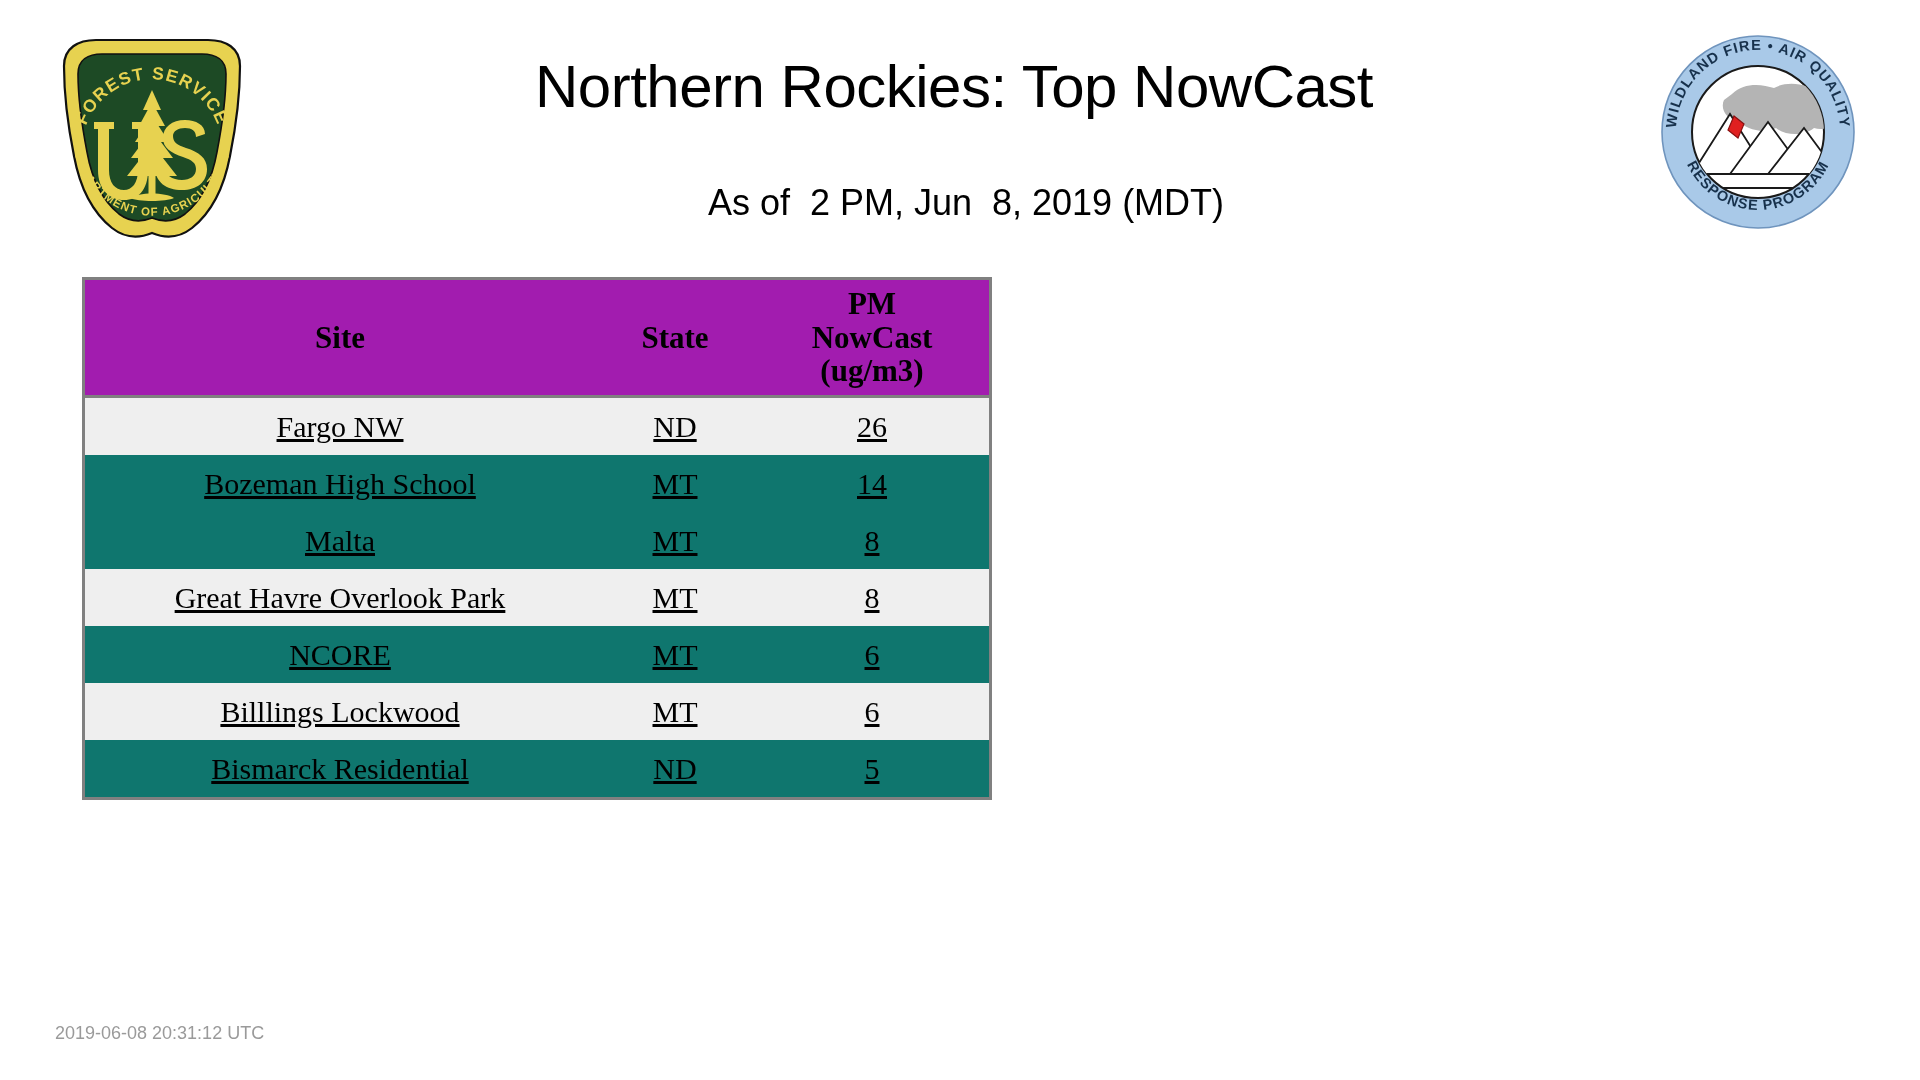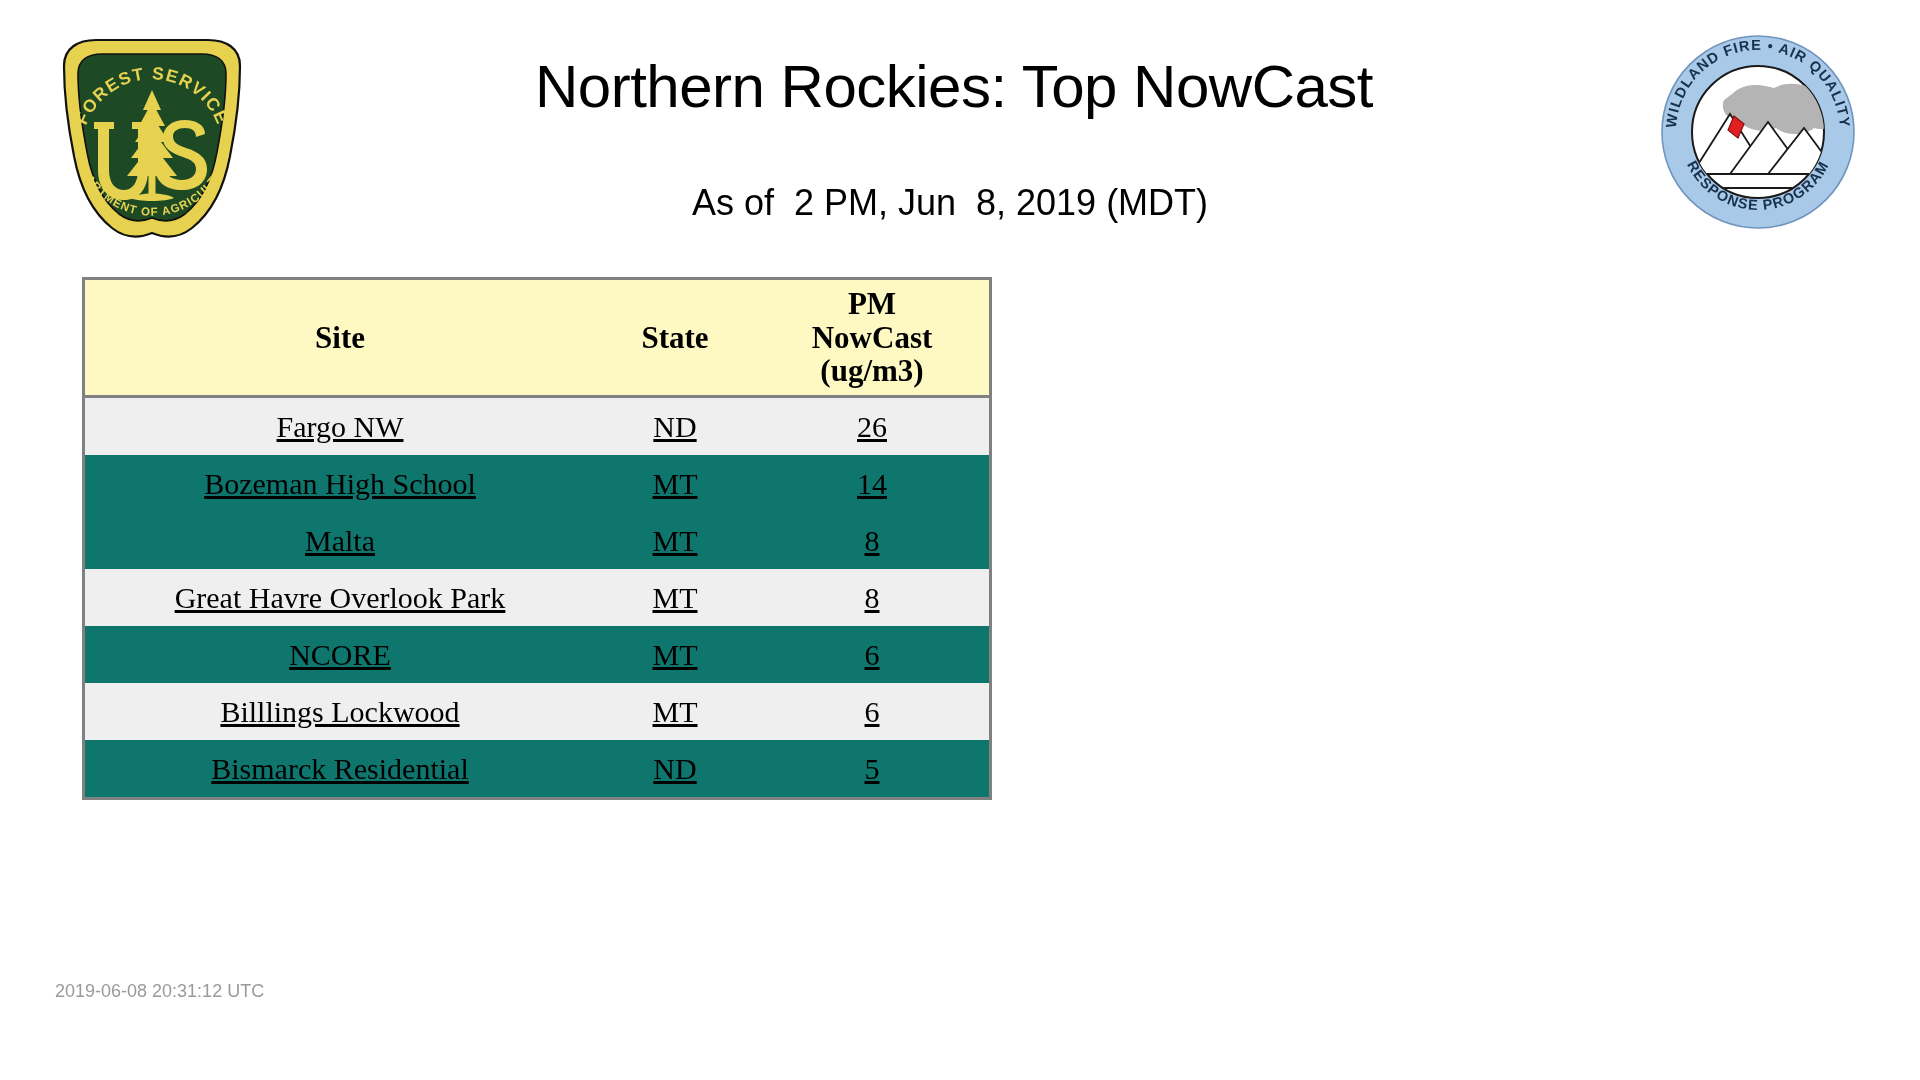--- a/index.html
+++ b/index.html
@@ -53,21 +53,21 @@
     text-align: center;
     font-family: "Liberation Sans", sans-serif;
     font-size: 60px;
     font-weight: 400;
     color: #000000;
     letter-spacing: -0.5px;
     white-space: nowrap;
   }
   #page-subtitle {
     position: absolute;
-    left: 260px;
+    left: 276px;
     top: 182px;
     width: 1380px;
     text-align: center;
     font-family: "Liberation Sans", sans-serif;
     font-size: 36px;
     font-weight: 400;
     color: #000000;
     white-space: pre;
   }
 
@@ -85,21 +85,21 @@
     border-collapse: collapse;
     width: 100%;
     table-layout: fixed;
     font-family: "Liberation Serif", serif;
   }
   table.nowcast col.c-site  { width: 510px; }
   table.nowcast col.c-state { width: 160px; }
   table.nowcast col.c-val   { width: 234px; }
 
   table.nowcast thead th {
-    background: #fef9c3;
+    background: #a21caf;
     border-bottom: 3px solid #808080;
     font-family: "Liberation Serif", serif;
     font-weight: bold;
     font-size: 31px;
     color: #000000;
     text-align: center;
     vertical-align: middle;
     padding: 0;
     height: 115px;
     line-height: 1.08;
@@ -118,21 +118,21 @@
     border: none;
     text-decoration: underline;
   }
   table.nowcast tbody tr.odd  td { background: #efefef; }
   table.nowcast tbody tr.even td { background: #0f766e; }
 
   
   #footer-timestamp {
     position: absolute;
     left: 55px;
-    top: 981px;
+    top: 1023px;
     font-family: "Liberation Sans", sans-serif;
     font-size: 18px;
     color: #9a9a9a;
     white-space: nowrap;
   }
 </style>
 </head>
 <body>
 
 <div id="header-band">

